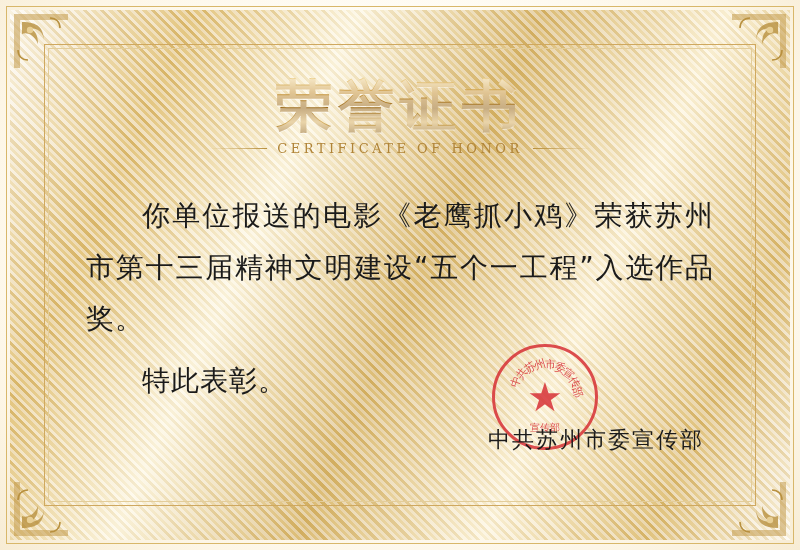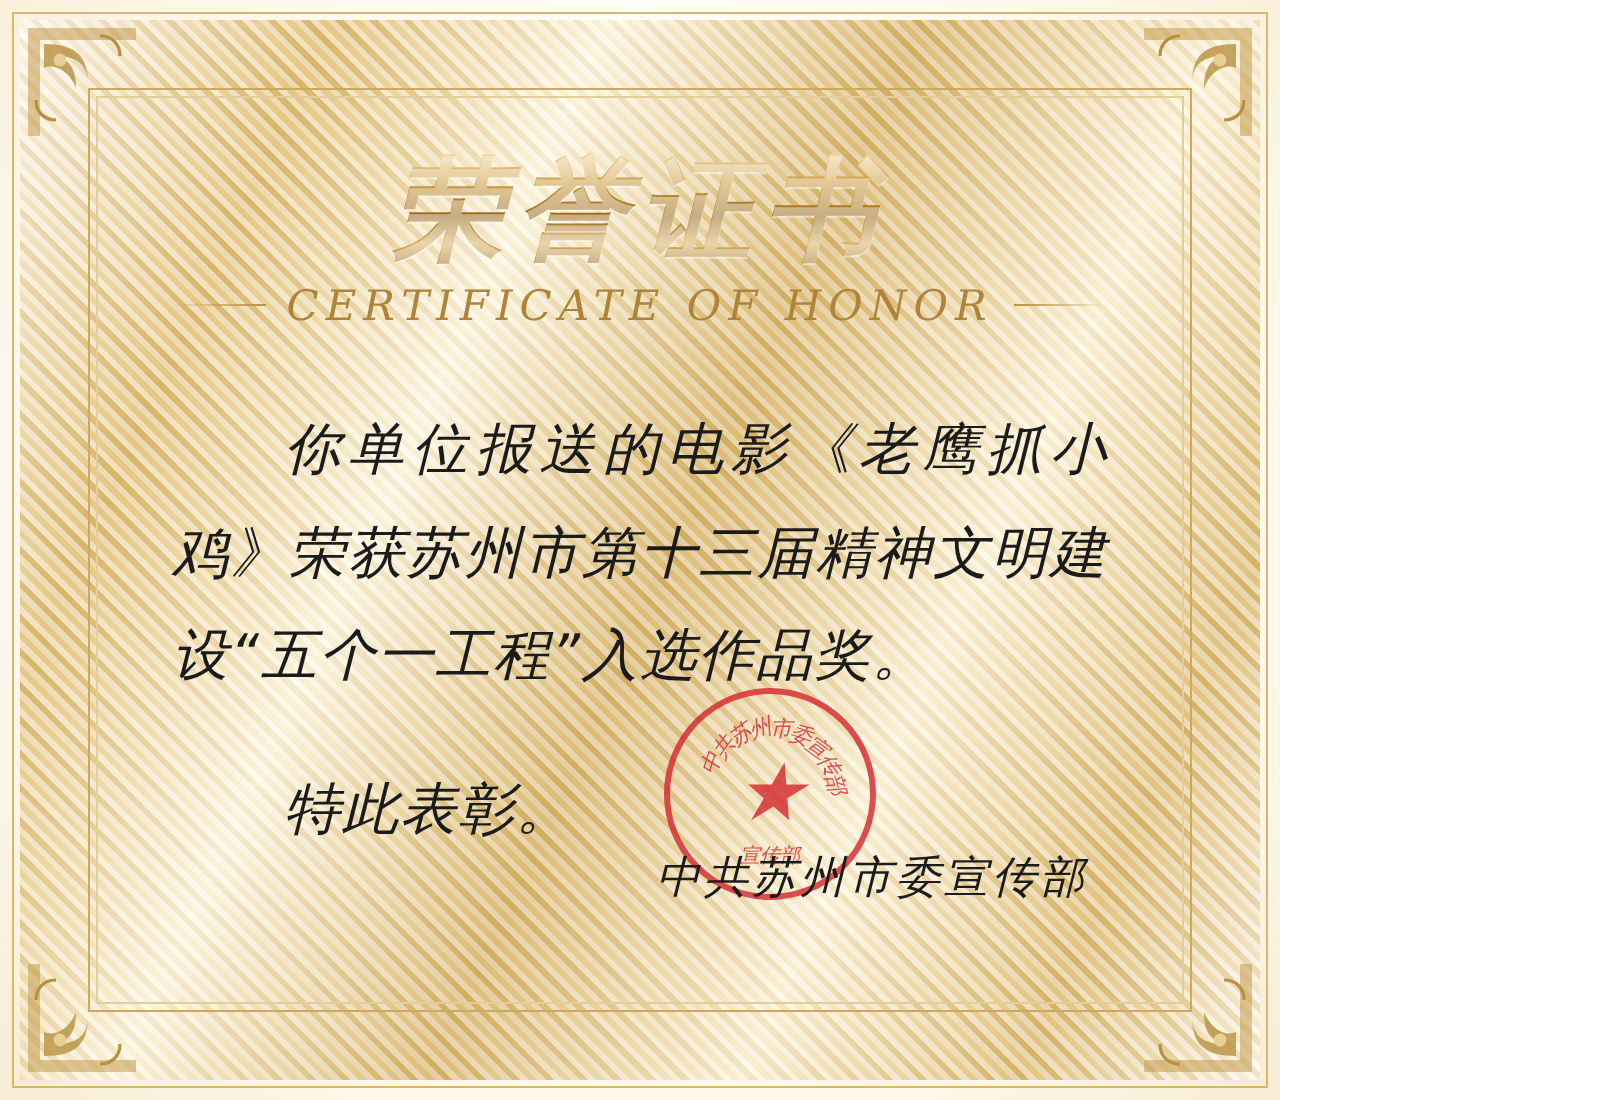--- a/index.html
+++ b/index.html
@@ -10,28 +10,27 @@
   body {
     width: 800px;
     height: 550px;
     overflow: hidden;
     font-family: "Liberation Sans", sans-serif;
   }
 
   
   .certificate {
     position: relative;
-    width: 640px;
+    width: 800px;
     height: 550px;
     box-sizing: border-box;
     background:
       
       radial-gradient(ellipse at 50% 45%, #ffffff 0%, #fffdf7 52%, #fdf6e6 78%, #f7ecd4 100%);
     overflow: hidden;
-    font-style: italic;
   }
 
   
   .frame-outer {
     position: absolute;
     left: 6px; top: 6px; right: 6px; bottom: 6px;
     border: 1px solid #d8b76a;
     box-sizing: border-box;
     pointer-events: none;
   }
@@ -144,21 +143,21 @@
   .sub-rule {
     height: 1px;
     width: 58px;
     background: linear-gradient(90deg, rgba(186,144,72,0), #b8903f);
   }
   .sub-rule.right {
     background: linear-gradient(90deg, #b8903f, rgba(186,144,72,0));
   }
   .sub-title {
     font-family: "DejaVu Serif", "Liberation Serif", serif;
-    font-size: 21px;
+    font-size: 13px;
     letter-spacing: 3.5px;
     color: #b08438;
     white-space: nowrap;
     text-align: right;
   }
 
   .body-block {
     margin-top: 34px;
     color: #1b1b1b;
   }
@@ -172,21 +171,21 @@
   .para {
     font-family: "DejaVu Sans", "Liberation Sans", sans-serif;
     font-size: 28px;
     line-height: 1.85;
     letter-spacing: 1px;
     margin-top: 16px;
     text-align: justify;
     text-indent: 2em;
   }
   .para-2 {
-    margin-top: 25px;
+    margin-top: 10px;
   }
 
   
   .sign-block {
     position: absolute;
     right: 44px;
     bottom: 40px;
     text-align: center;
     color: #1b1b1b;
   }

